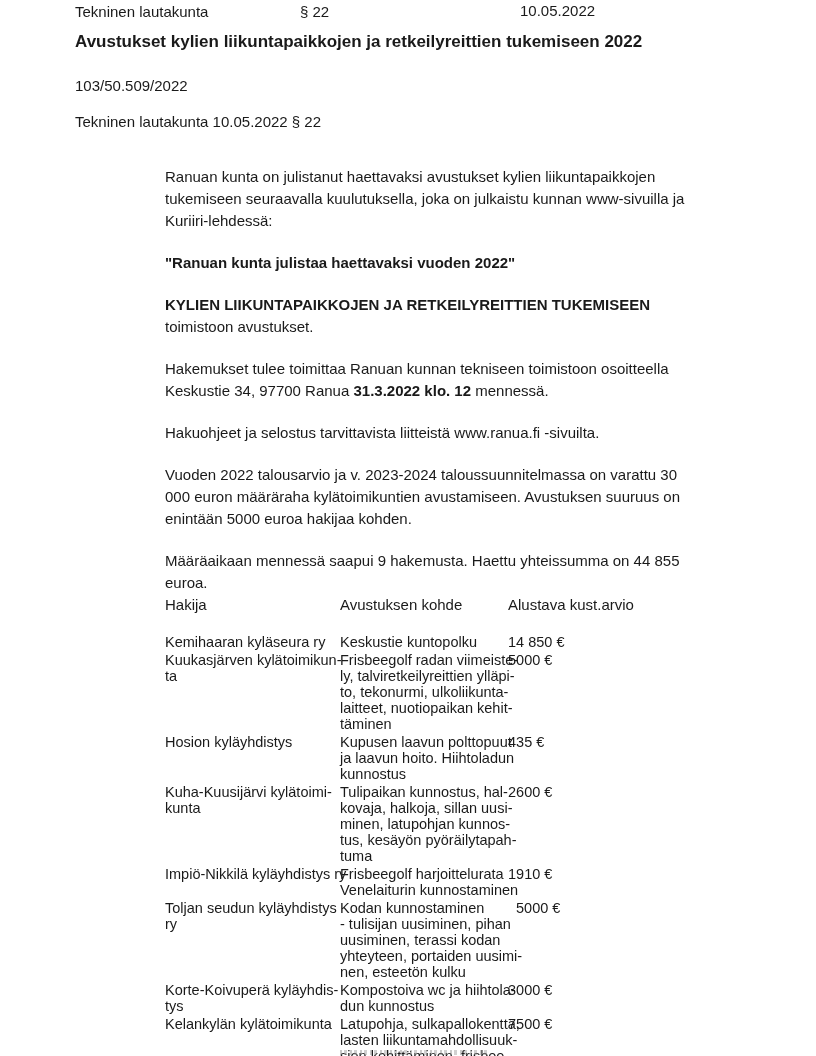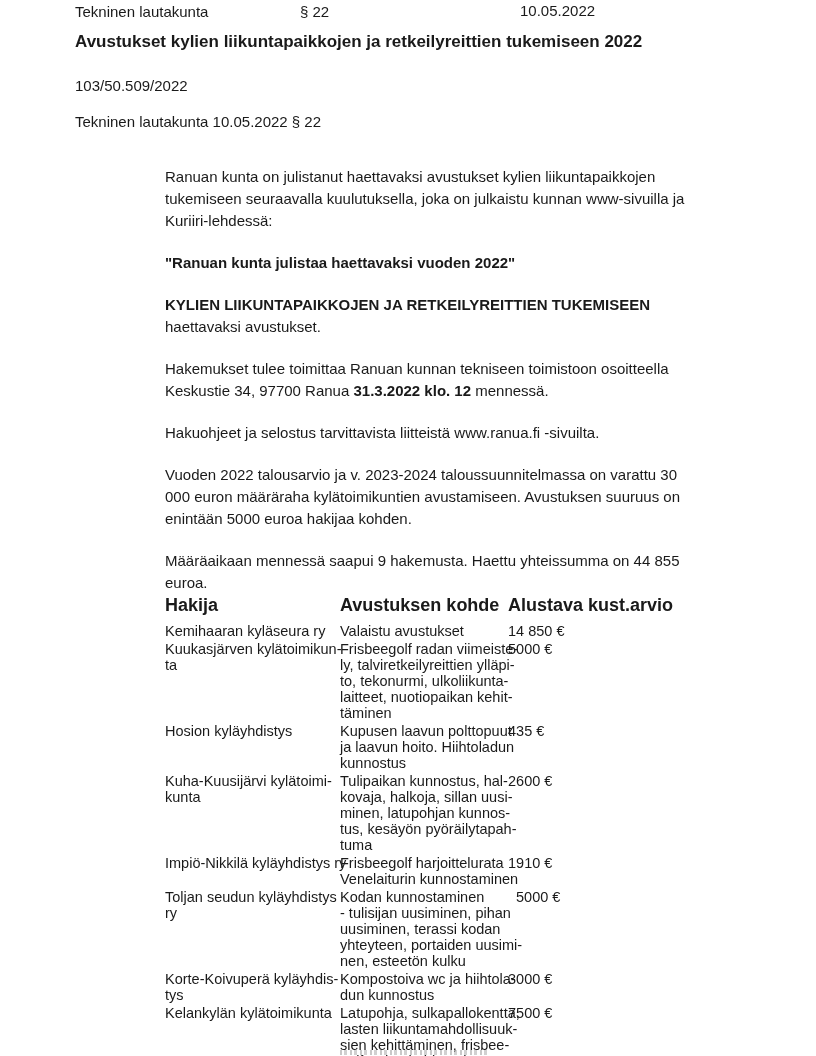--- a/index.html
+++ b/index.html
@@ -33,21 +33,21 @@
   .grants {
     position: absolute; top: 596px; left: 165px; width: 600px;
     font-size: 14.5px; line-height: 16px;
   }
   .trow {
     display: grid;
     grid-template-columns: 175px 168px 1fr;
     margin-bottom: 2px;
   }
   .trow.thead {
-    font-size: 18px; font-weight: bold; line-height: 18px; margin-bottom: 9px;
+    font-size: 15px; font-weight: normal; line-height: 18px; margin-bottom: 20px;
   }
   .cell { white-space: pre; }
 
   .clipped-sliver {
     position: absolute; top: 1050px; left: 340px; width: 150px; height: 5px;
     background: repeating-linear-gradient(90deg,
       #8a8a8a 0px, #8a8a8a 2px, transparent 2px, transparent 4px,
       #9a9a9a 4px, #9a9a9a 7px, transparent 7px, transparent 10px);
     opacity: 0.45;
     filter: blur(0.4px);
@@ -65,39 +65,39 @@
 
   <div class="doc-title">Avustukset kylien liikuntapaikkojen ja retkeilyreittien tukemiseen 2022</div>
   <div class="case-number">103/50.509/2022</div>
   <div class="meeting-ref">Tekninen lautakunta 10.05.2022 § 22</div>
 
   <div class="content">
     <p>Ranuan kunta on julistanut haettavaksi avustukset kylien liikuntapaikkojen
 tukemiseen seuraavalla kuulutuksella, joka on julkaistu kunnan www-sivuilla ja
 Kuriiri-lehdessä:</p>
     <p class="bold">"Ranuan kunta julistaa haettavaksi vuoden 2022"</p>
-    <p><strong>KYLIEN LIIKUNTAPAIKKOJEN JA RETKEILYREITTIEN TUKEMISEEN</strong><br><span>haettavaksi avustukset.</span></p>
+    <p><strong>KYLIEN LIIKUNTAPAIKKOJEN JA RETKEILYREITTIEN TUKEMISEEN</strong><br><span>toimistoon avustukset.</span></p>
     <p><span>Hakemukset tulee toimittaa Ranuan kunnan tekniseen toimistoon osoitteella</span><br><span>Keskustie 34, 97700 Ranua </span><strong>31.3.2022 klo. 12</strong><span> mennessä.</span></p>
     <p>Hakuohjeet ja selostus tarvittavista liitteistä www.ranua.fi -sivuilta.</p>
     <p>Vuoden 2022 talousarvio ja v. 2023-2024 taloussuunnitelmassa on varattu 30
 000 euron määräraha kylätoimikuntien avustamiseen. Avustuksen suuruus on
 enintään 5000 euroa hakijaa kohden.</p>
     <p>Määräaikaan mennessä saapui 9 hakemusta. Haettu yhteissumma on 44 855
 euroa.</p>
   </div>
 
   <div class="grants">
     <div class="trow thead">
       <div class="cell">Hakija</div>
       <div class="cell">Avustuksen kohde</div>
       <div class="cell">Alustava kust.arvio</div>
     </div>
     <div class="trow">
       <div class="cell">Kemihaaran kyläseura ry</div>
-      <div class="cell">Valaistu avustukset</div>
+      <div class="cell">Keskustie kuntopolku</div>
       <div class="cell">14 850 €</div>
     </div>
     <div class="trow">
       <div class="cell">Kuukasjärven kylätoimikun-
 ta</div>
       <div class="cell">Frisbeegolf radan viimeiste-
 ly, talviretkeilyreittien ylläpi-
 to, tekonurmi, ulkoliikunta-
 laitteet, nuotiopaikan kehit-
 täminen</div>

